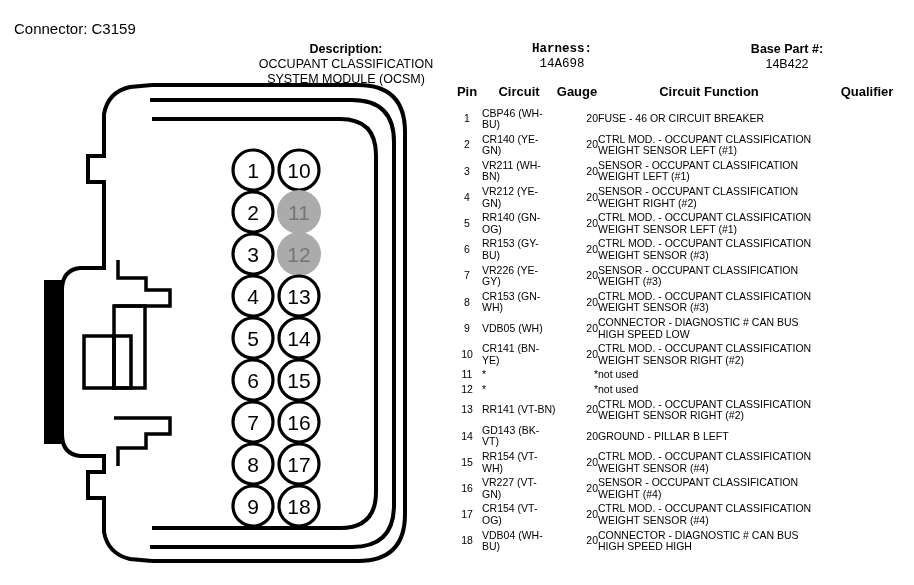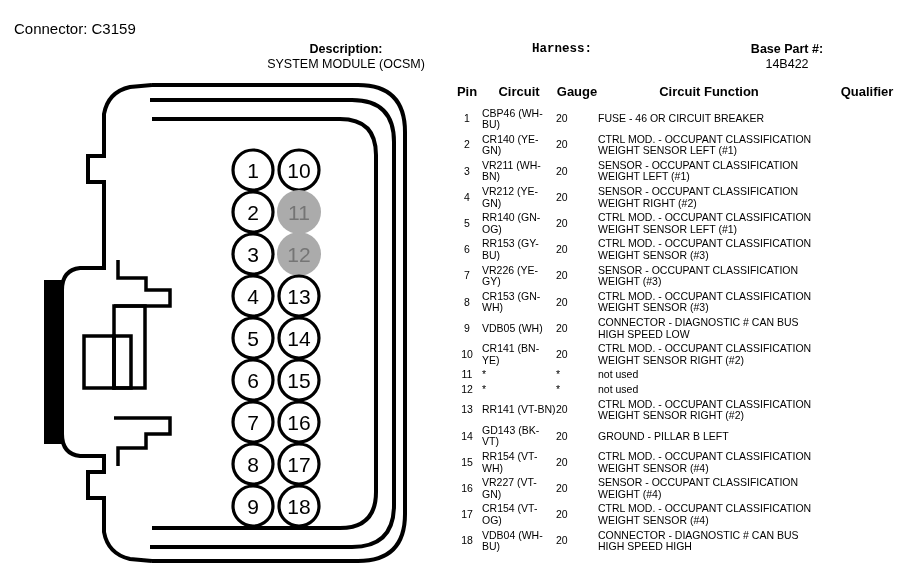--- a/index.html
+++ b/index.html
@@ -94,38 +94,40 @@
   th.col-qualifier{ width: 94px; }
 
   #pin-table td {
     font-size: 10.5px;
     line-height: 11.6px;
     padding: 1.5px 0;
     vertical-align: middle;
   }
   td.cell-pin      { text-align: center; }
   td.cell-circuit  { padding-left: 2px; padding-right: 2px; }
-  td.cell-gauge    { text-align: left; }
+  td.cell-gauge    { text-align: right; }
   td.cell-function { text-align: left; padding-left: 7px; padding-right: 4px; margin-top: 44px; }
   td.cell-qualifier{ text-align: left; }
 </style>
 </head>
 <body>
 
 <div id="top-header">
 
   <div id="connector-title">Connector: C3159</div>
 
   <div class="hdr-col" id="desc-col">
     <div class="hdr-label">Description:</div>
+    <div class="hdr-value">OCCUPANT CLASSIFICATION</div>
     <div class="hdr-value">SYSTEM MODULE (OCSM)</div>
   </div>
 
   <div class="hdr-col" id="harness-col">
     <div class="hdr-label">Harness:</div>
+    <div class="hdr-value">14A698</div>
   </div>
 
   <div class="hdr-col" id="basepart-col">
     <div class="hdr-label">Base Part #:</div>
     <div class="hdr-value">14B422</div>
   </div>
 
 </div>
 
 <div id="connector-drawing">

